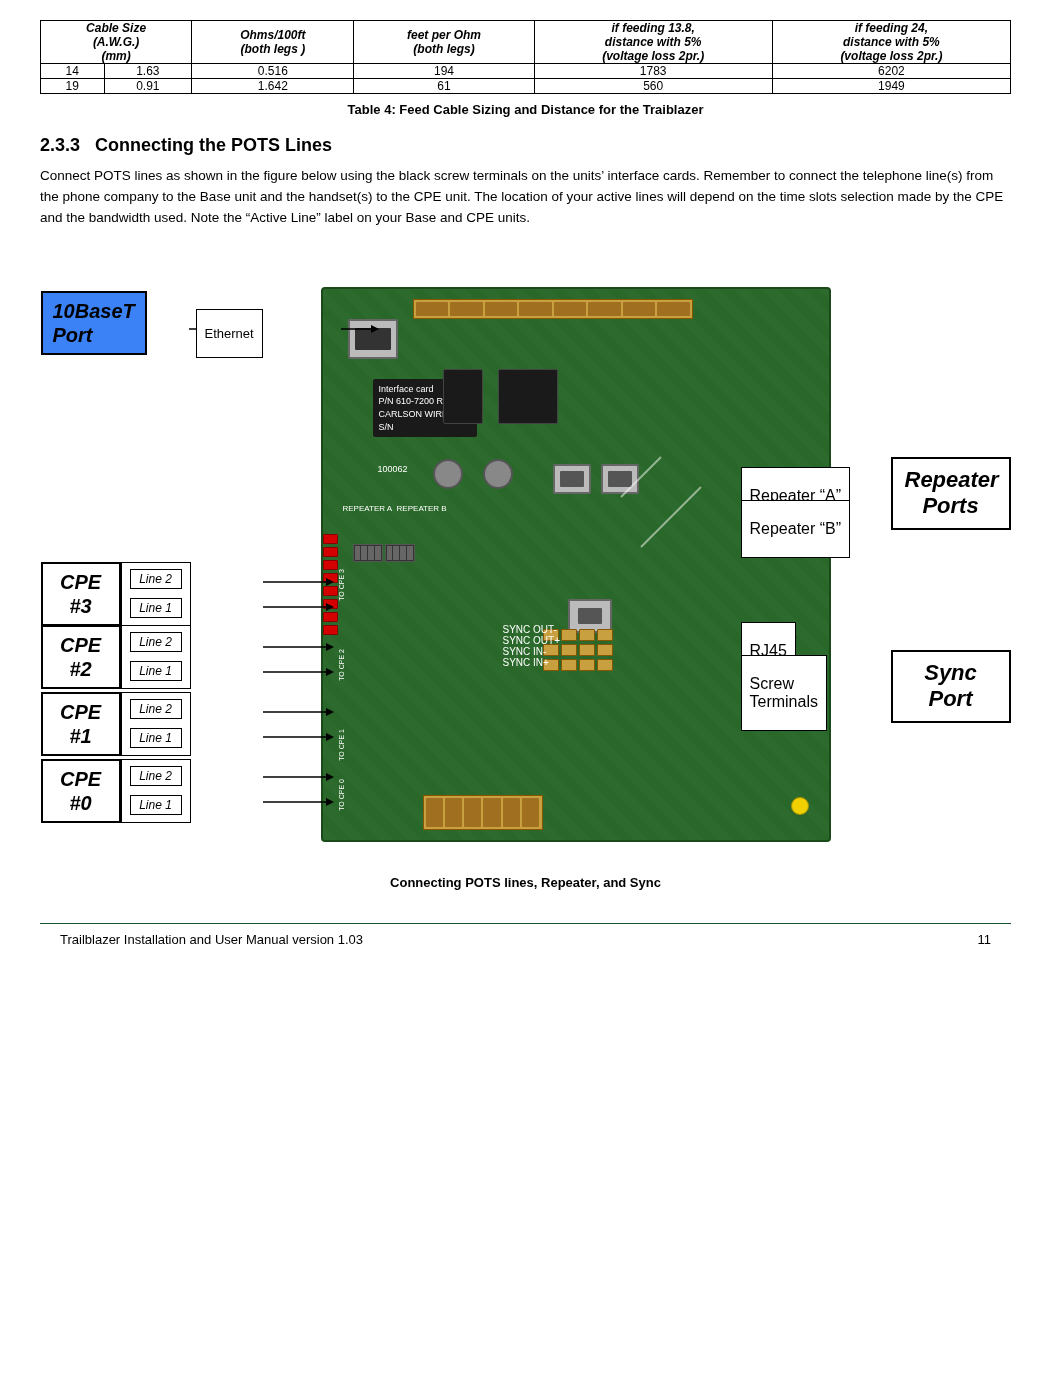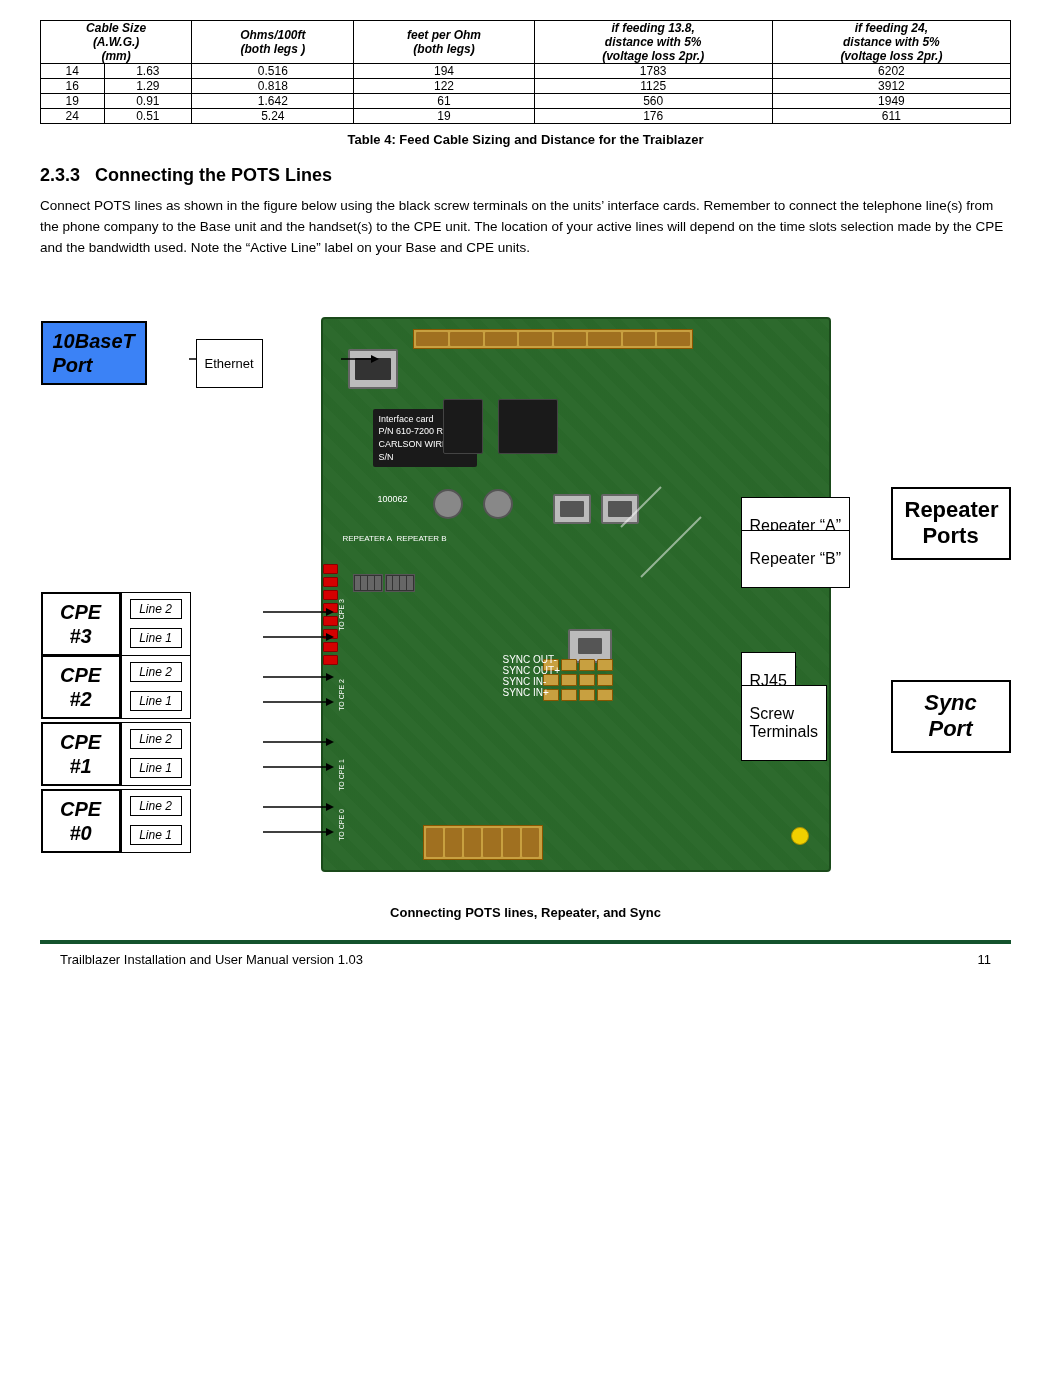--- a/index.html
+++ b/index.html
@@ -164,20 +164,21 @@
     }
 
     
     .label-box-repeater {
       position: absolute;
       right: 0px;
       border: 2px solid #000;
       padding: 8px 12px;
       font-size: 22px;
       font-weight: bold;
+      font-style: italic;
       background: #fff;
       z-index: 10;
       text-align: center;
       line-height: 1.2;
     }
     .label-box-sync {
       position: absolute;
       right: 0px;
       border: 2px solid #000;
       padding: 8px 12px;
@@ -207,22 +208,22 @@
       width: 100%;
       height: 100%;
       z-index: 8;
       pointer-events: none;
     }
 
     
     .page-footer {
       text-align: center;
       font-size: 13px;
-      margin-top: 20px;
-      border-top: 4px solid #14532d;
+      margin-top: 33px;
+      border-top: 1px solid #14532d;
       padding-top: 8px;
       display: flex;
       justify-content: space-between;
       padding-left: 20px;
       padding-right: 20px;
     }
 
     
     .figure-caption {
       text-align: center;
@@ -270,43 +271,27 @@
   <tbody id="cable-table-body">
   <tr>
         <td>14</td>
         <td>1.63</td>
         <td>0.516</td>
         <td>194</td>
         <td>1783</td>
         <td>6202</td>
       </tr>
       <tr>
-        <td>16</td>
-        <td>1.29</td>
-        <td>0.818</td>
-        <td>122</td>
-        <td>1125</td>
-        <td>3912</td>
-      </tr>
-      <tr>
         <td>19</td>
         <td>0.91</td>
         <td>1.642</td>
         <td>61</td>
         <td>560</td>
         <td>1949</td>
       </tr>
-      <tr>
-        <td>24</td>
-        <td>0.51</td>
-        <td>5.24</td>
-        <td>19</td>
-        <td>176</td>
-        <td>611</td>
-      </tr>
     </tbody>
 </table>
 
 <p class="table-caption">Table 4: Feed Cable Sizing and Distance for the Traiblazer</p>
 
 <h2 class="section-heading">
   <span>2.3.3</span>&nbsp;&nbsp;
   <span>Connecting the POTS Lines</span>
 </h2>
 <p class="section-body">Connect POTS lines as shown in the figure below using the black screw terminals on the units’ interface cards.  Remember to connect the telephone line(s) from the phone company to the Base unit and the handset(s) to the CPE unit.  The location of your active lines will depend on the time slots selection made by the CPE and the bandwidth used.  Note the “Active Line” label on your Base and CPE units.</p>

